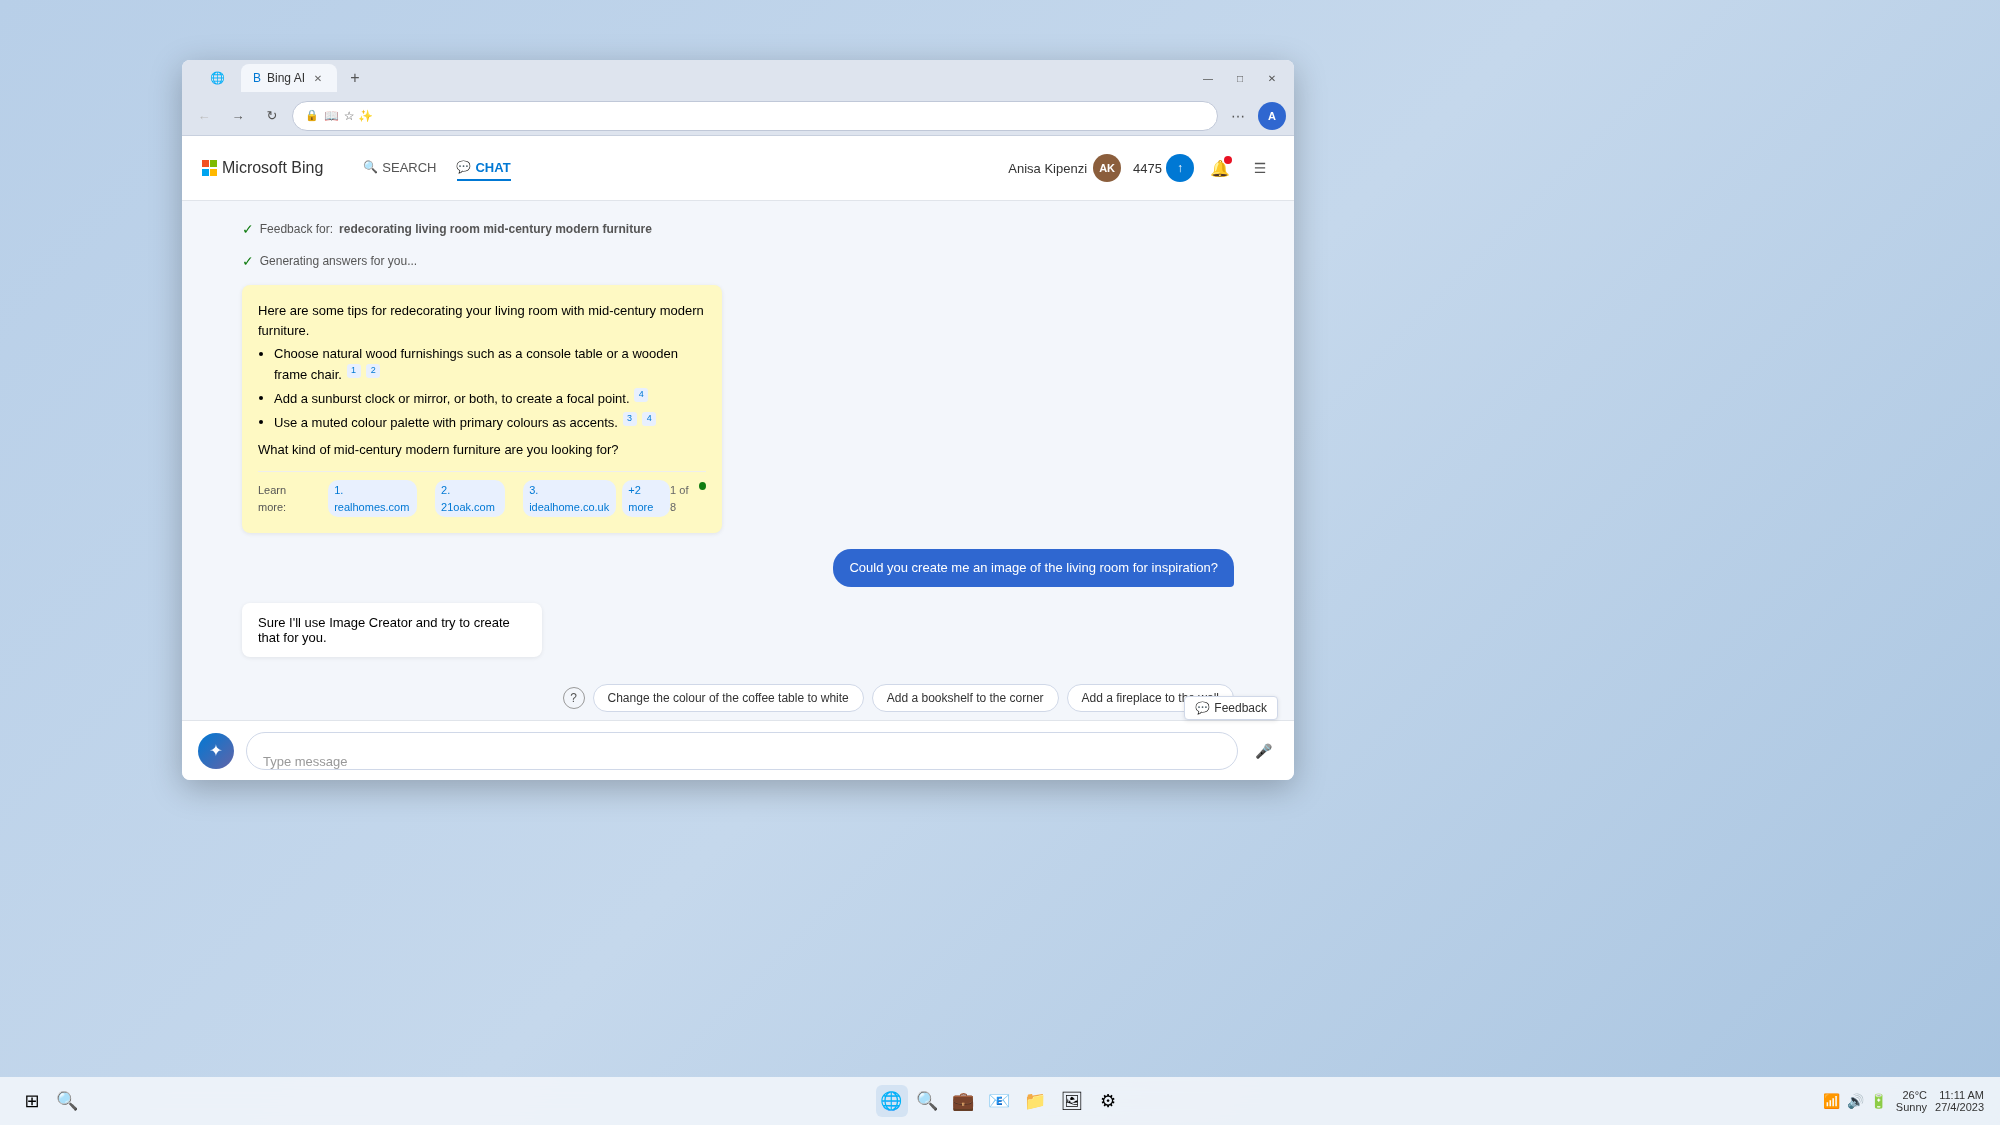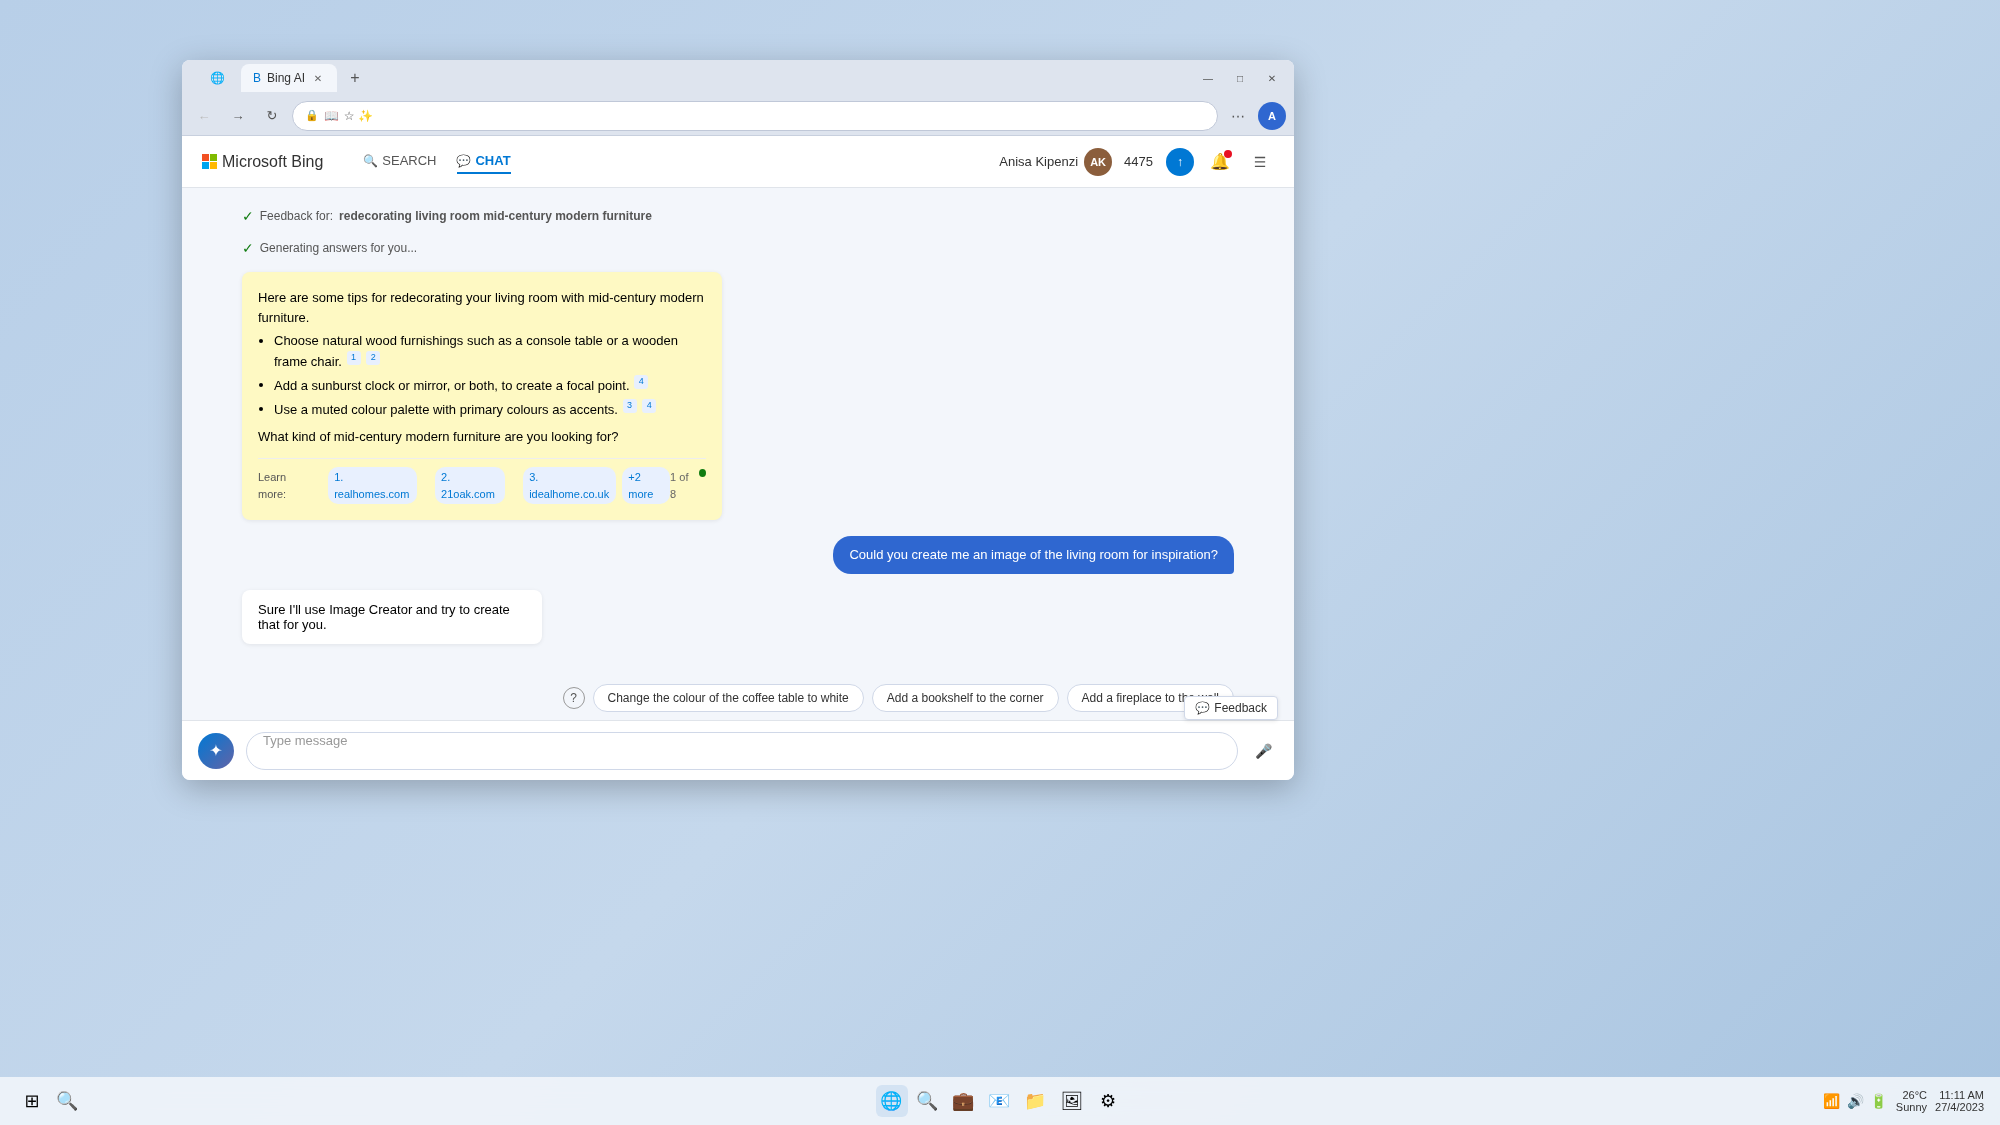--- a/index.html
+++ b/index.html
@@ -142,21 +142,21 @@
     .toolbar-icon {
       width: 28px; height: 28px;
       border-radius: 50%;
       display: flex; align-items: center; justify-content: center;
       font-size: 14px; color: #555;
       cursor: pointer;
     }
 
     
     .bing-header {
-      height: 52px;
+      height: 65px;
       background: white;
       display: flex;
       align-items: center;
       padding: 0 20px;
       gap: 20px;
       border-bottom: 1px solid #e0e4ea;
     }
     .bing-logo { display: flex; align-items: center; gap: 4px; font-size: 18px; font-weight: 300; }
     .ms-logo { display: flex; gap: 1px; width: 16px; height: 16px; flex-wrap: wrap; }
     .ms-square { width: 7px; height: 7px; }
@@ -178,21 +178,21 @@
     }
     .user-info { display: flex; align-items: center; gap: 6px; font-size: 13px; color: #333; }
     .user-avatar {
       width: 28px; height: 28px;
       border-radius: 50%;
       background: #8b5e3c;
       display: flex; align-items: center; justify-content: center;
       color: white; font-size: 11px; font-weight: bold;
     }
     .points-badge {
-      display: flex; align-items: center; gap: 13px;
+      display: flex; align-items: center; gap: 4px;
       font-size: 13px; color: #333;
     }
     .copilot-btn {
       width: 28px; height: 28px; border-radius: 50%;
       background: #0078d4;
       display: flex; align-items: center; justify-content: center;
       color: white; font-size: 12px; cursor: pointer;
     }
     .notification-btn {
       width: 28px; height: 28px; border-radius: 50%;
@@ -343,21 +343,21 @@
     .message-input {
       flex: 1;
       height: 38px;
       border: 1px solid #d0d8e8;
       border-radius: 20px;
       padding: 0 16px;
       font-size: 13px;
       color: #999;
       background: white;
       outline: none;
-      display: flex; align-items: flex-start;
+      display: flex; align-items: flex-end;
     }
     .mic-btn {
       width: 28px; height: 28px;
       border-radius: 50%;
       display: flex; align-items: center; justify-content: center;
       font-size: 14px; color: #555; cursor: pointer;
     }
 
     
     .feedback-btn {

